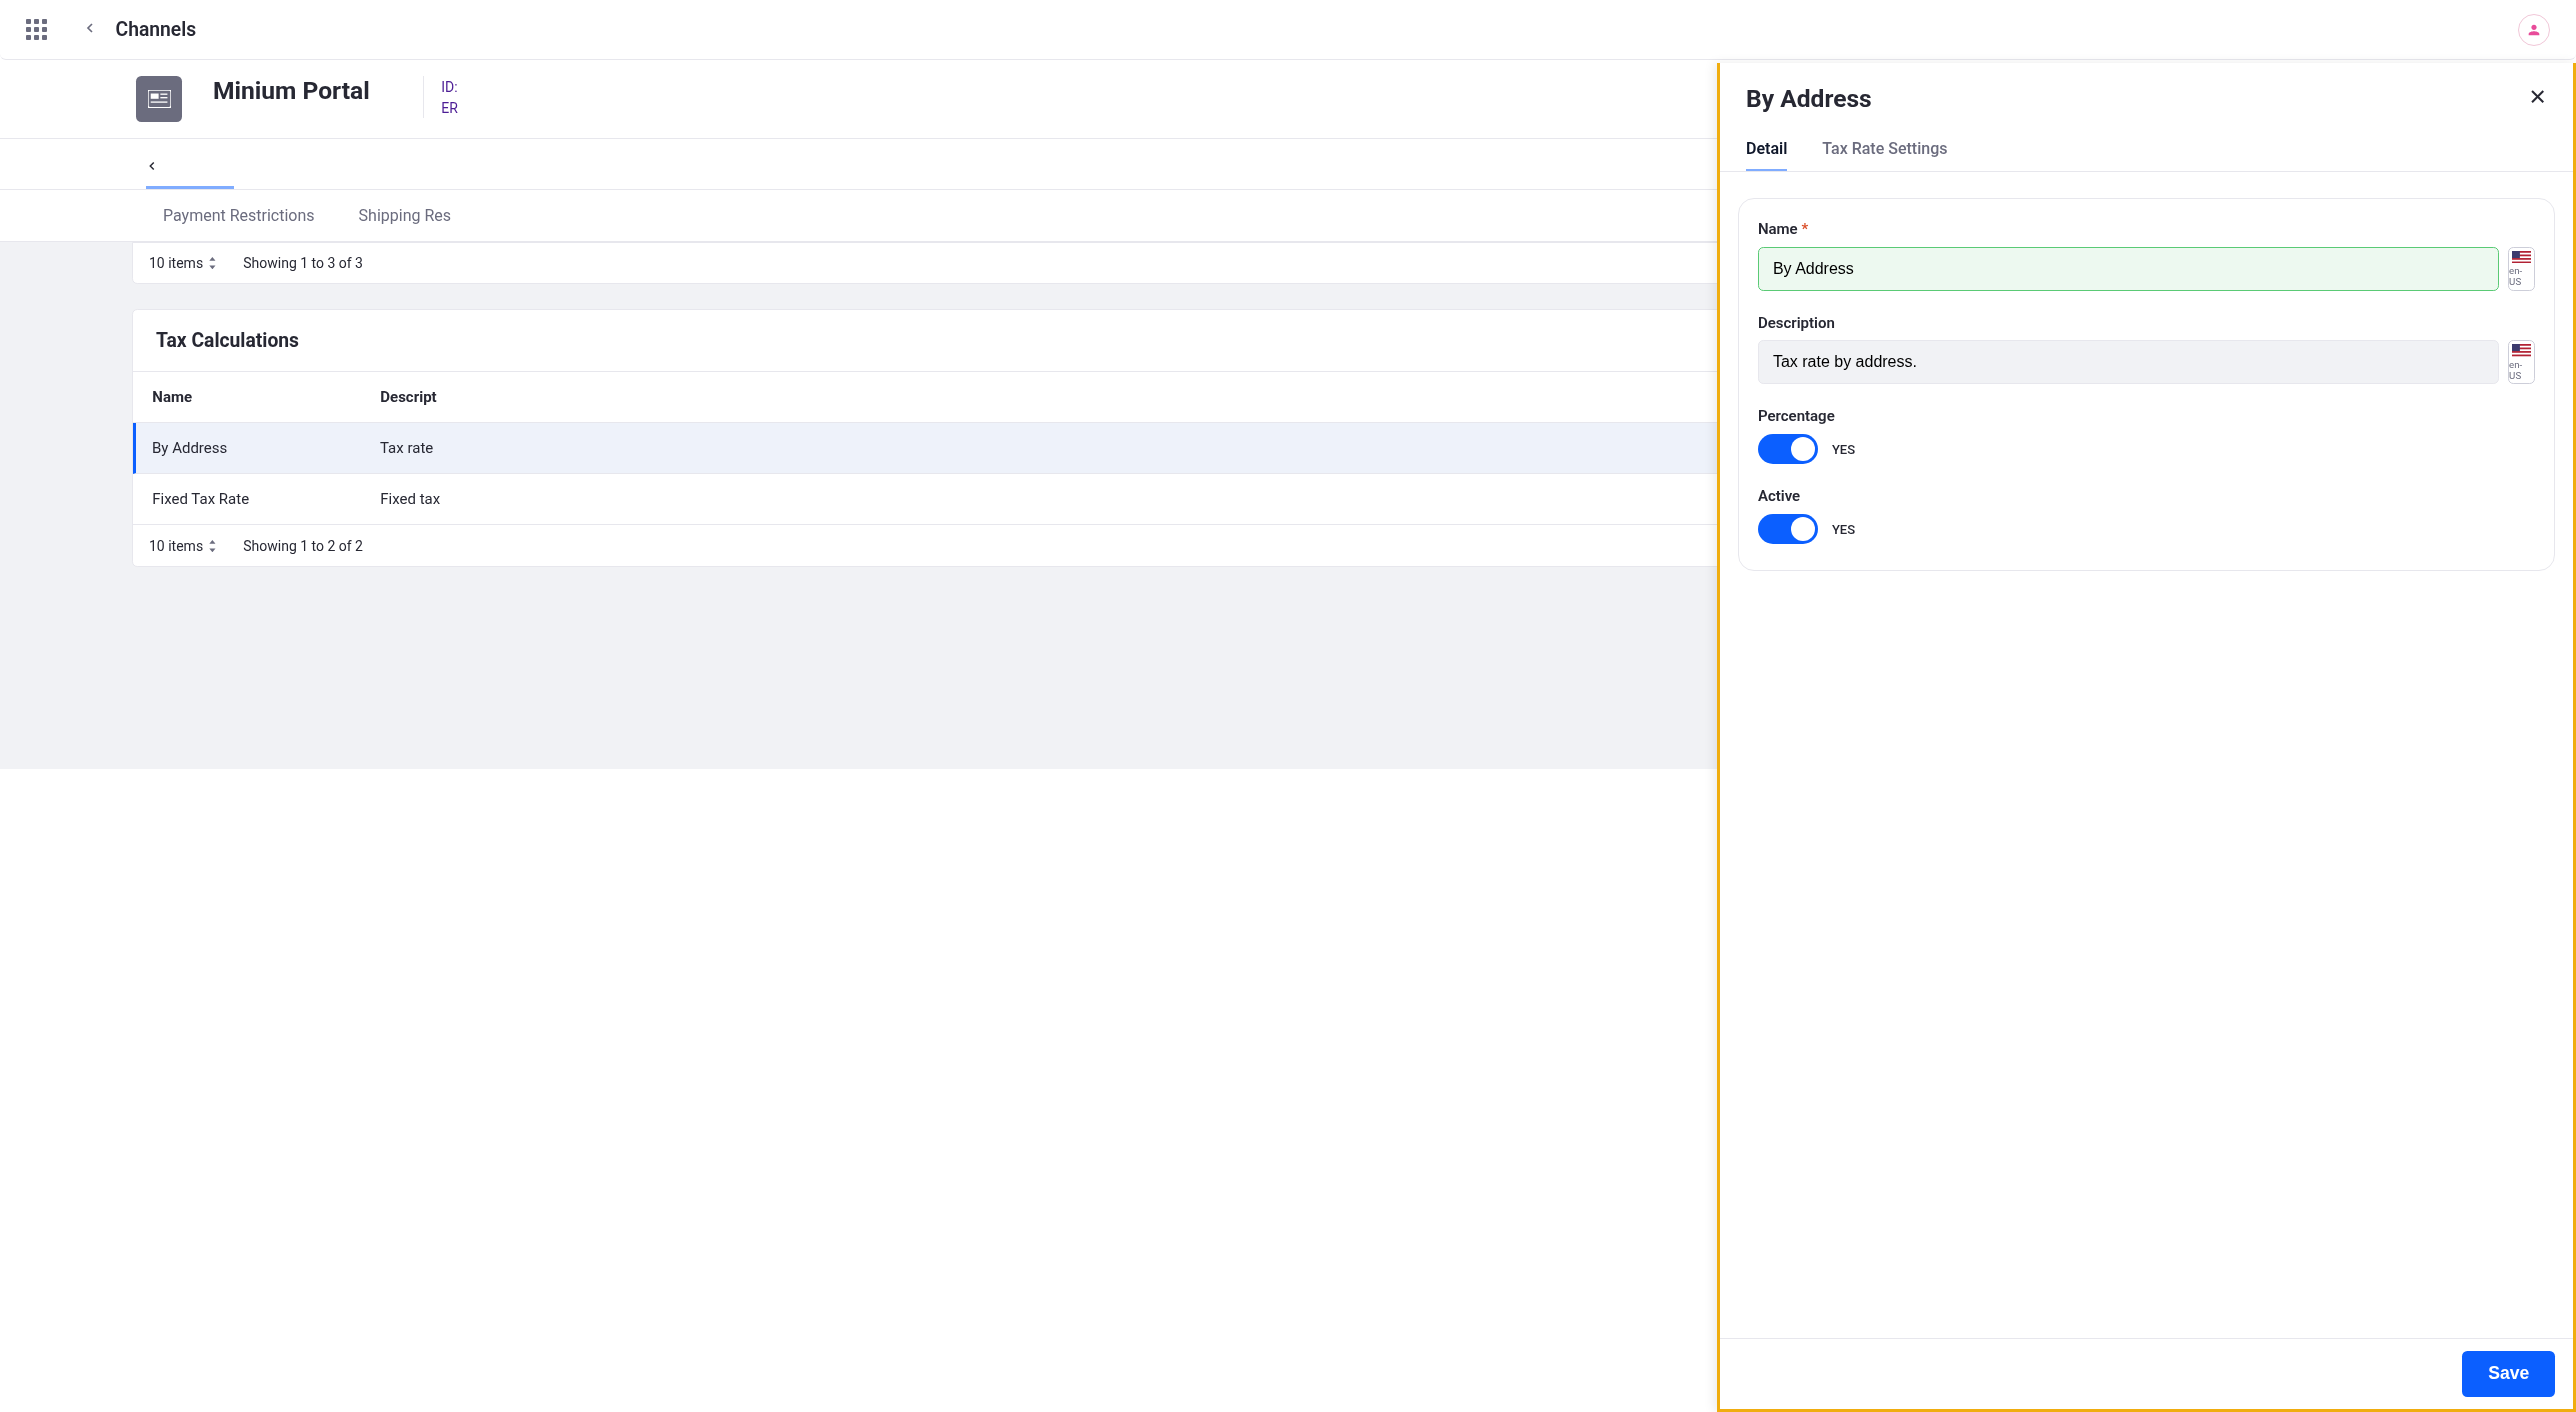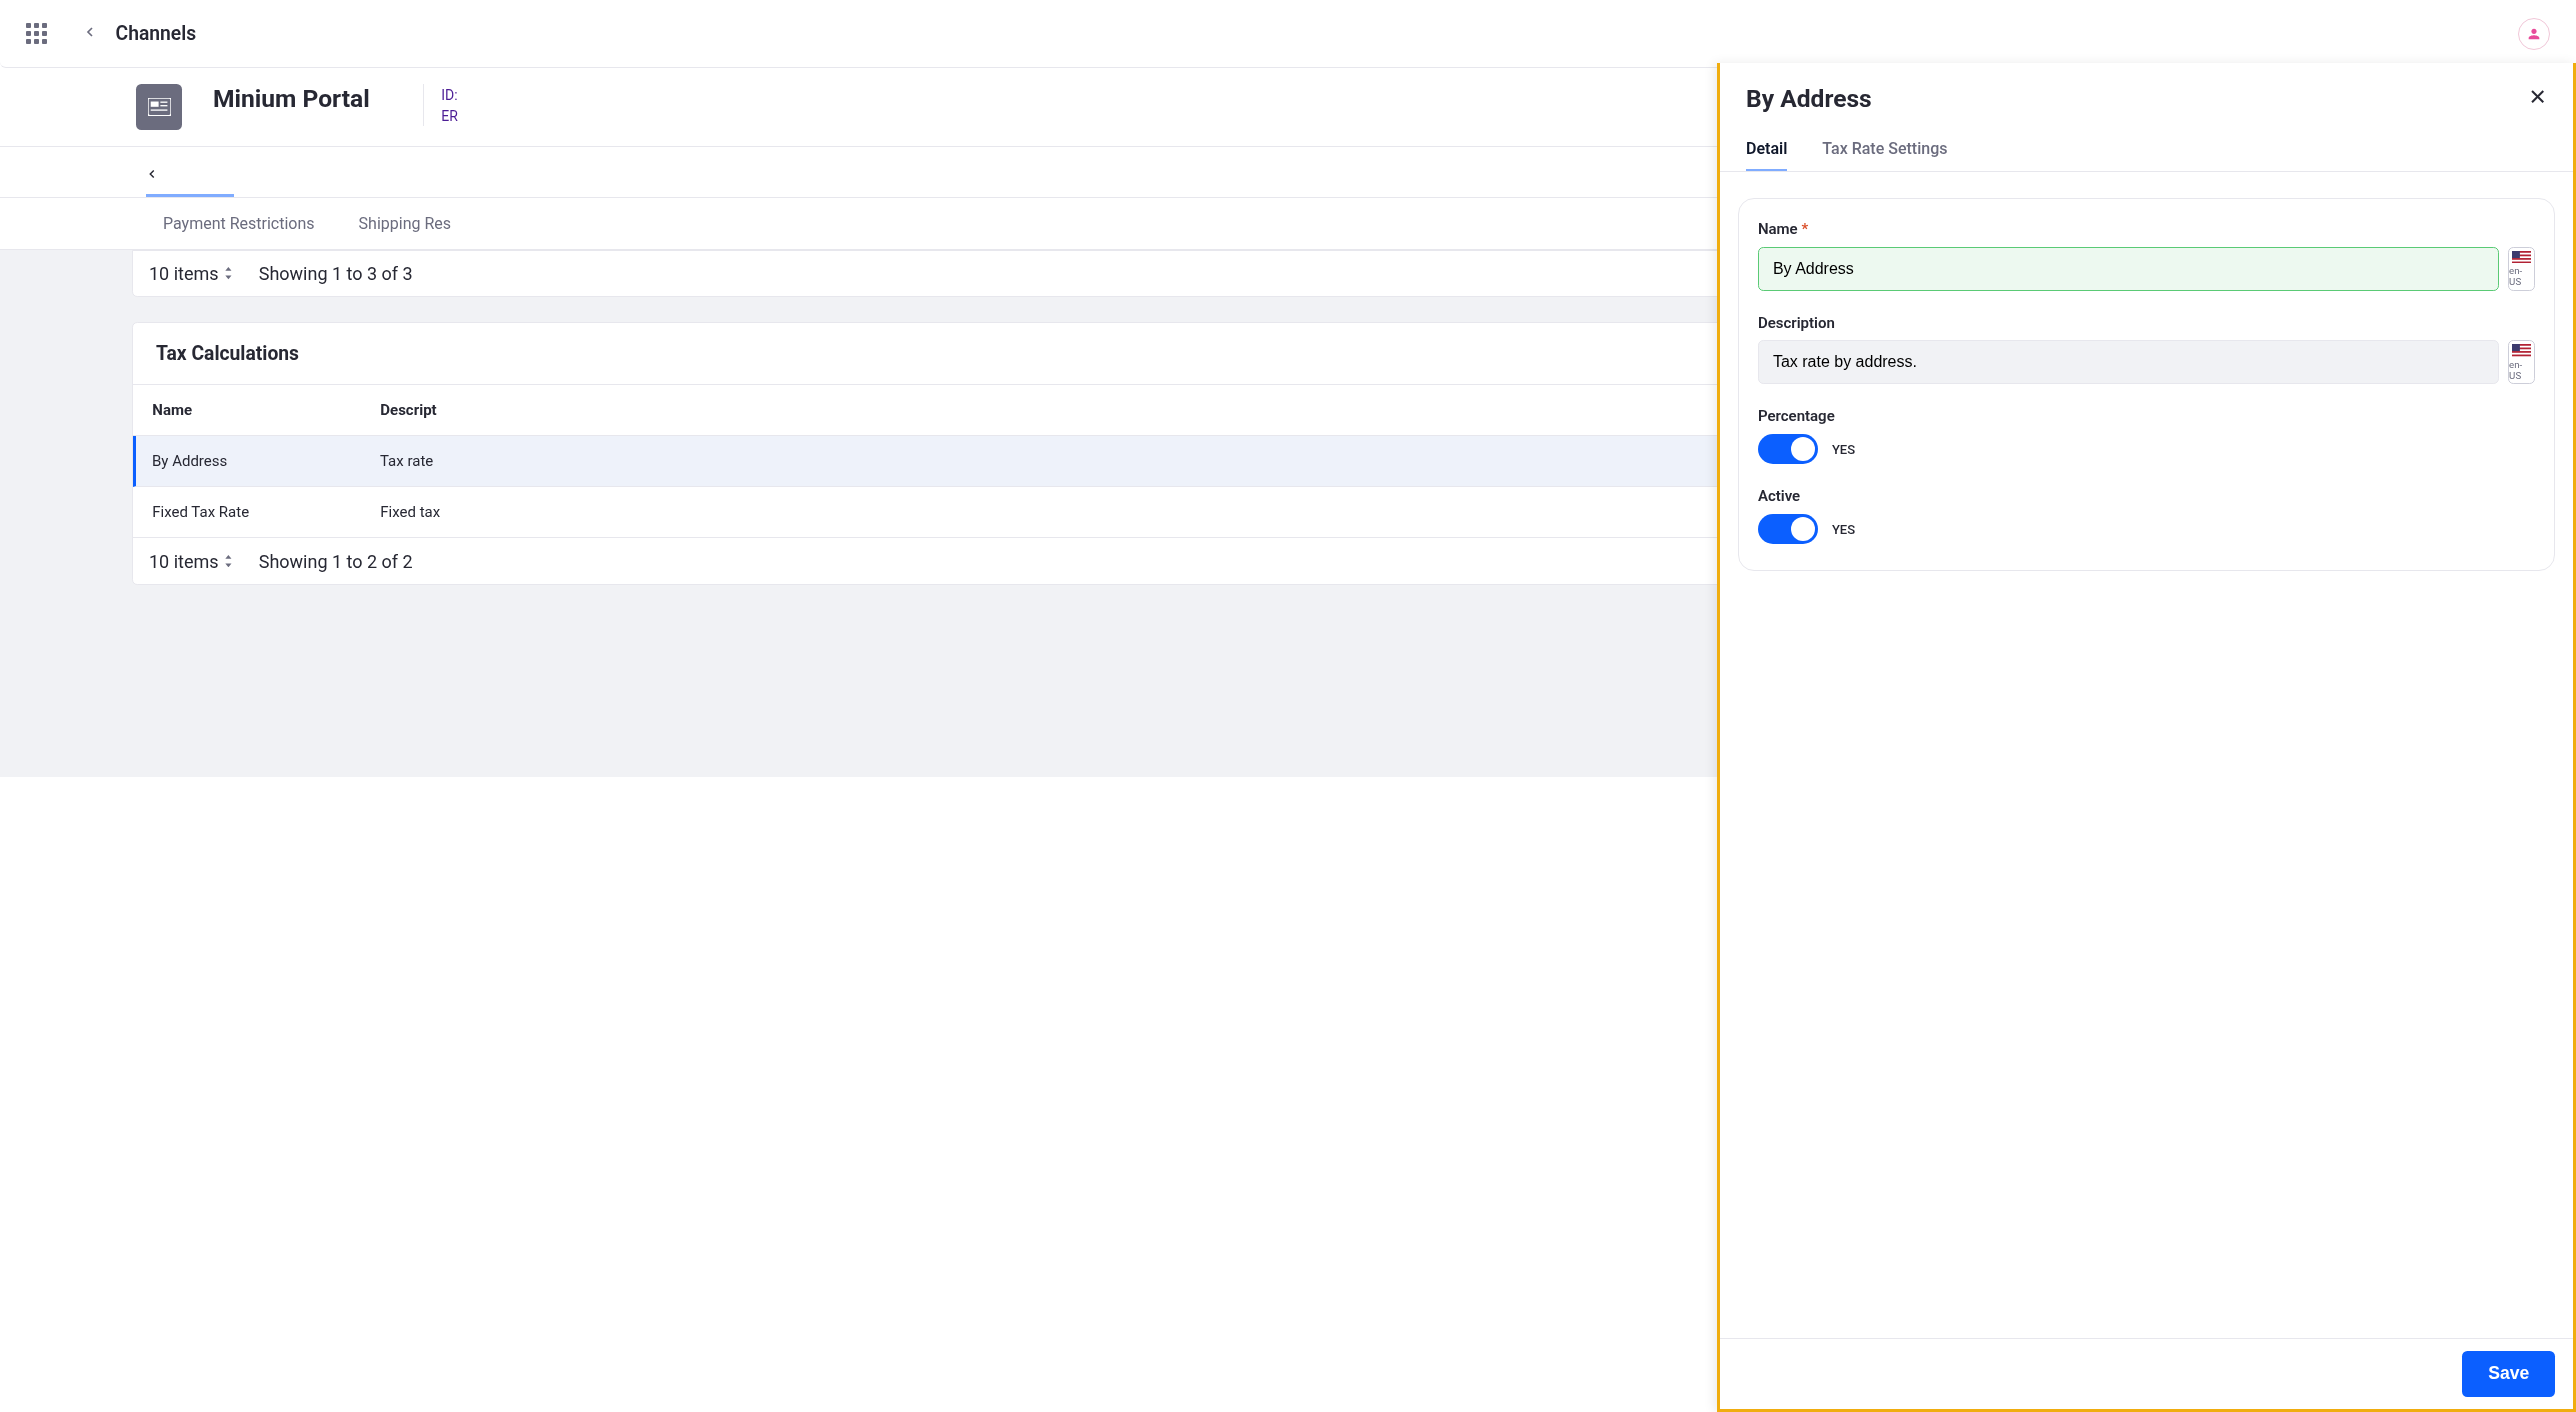--- a/index.html
+++ b/index.html
@@ -1,19 +1,19 @@
 <!DOCTYPE html>
 <html style="font-size:14px"><head>
 <meta charset="utf-8">
 <style>
 * { box-sizing: border-box; margin: 0; padding: 0; }
 body { font-family: -apple-system, BlinkMacSystemFont, "Segoe UI", Roboto, "Helvetica Neue", Arial, sans-serif; font-size: 14px; color: #272833; background: #fff; }
 
 
-.topbar { display: flex; align-items: center; height: 68px; padding: 17px 26px; border-bottom: 0.9px solid #e7e7ed; border-radius: 6px; }
+.topbar { display: flex; align-items: center; height: 60px; padding: 17px 26px; border-bottom: 0.9px solid #e7e7ed; border-radius: 6px; }
 .apps-icon { width: 21px; height: 21px; display: grid; grid-template-columns: repeat(3, 1fr); grid-template-rows: repeat(3, 1fr); gap: 2.6px; cursor: pointer; }
 .apps-icon span { background: #6b6c7e; border-radius: 0.9px; }
 .back-arrow { margin-left: 35px; cursor: pointer; }
 .back-arrow svg { width: 16px; height: 16px; }
 .page-title { margin-left: 17.6px; font-size: 19.3px; font-weight: 600; }
 .avatar { margin-left: auto; width: 32px; height: 32px; border-radius: 50%; border: 0.9px solid #f1c7d8; display: flex; align-items: center; justify-content: center; cursor: pointer; }
 .avatar svg { width: 16px; height: 16px; fill: #e84c9a; }
 
 
 .header-section { display: flex; align-items: flex-start; padding: 16px 136px; border-bottom: 0.9px solid #e7e7ed; }
@@ -35,21 +35,21 @@
 
 
 .main-area { background: #f1f2f5; padding: 0 132px 35px; min-height: 527px; }
 
 
 .card { background: #fff; border: 0.9px solid #e7e7ed; border-radius: 5.3px; margin-top: 0; }
 .card:first-child { border-top-left-radius: 0; border-top-right-radius: 0; }
 .card + .card { margin-top: 24.6px; }
 .card-title { font-size: 19.3px; font-weight: 700; padding: 19.3px 23px; }
 
-.pagination-row { display: flex; align-items: center; gap: 26px; padding: 12.3px 16px; font-size: 18px; color: #272833; }
+.pagination-row { display: flex; align-items: center; gap: 26px; padding: 12.3px 16px; font-size: 14px; color: #272833; }
 .items-dropdown { display: flex; align-items: center; gap: 5.3px; cursor: pointer; }
 .items-dropdown svg { width: 8.8px; height: 12.3px; }
 
 .table { width: 100%; }
 .table-header { display: flex; font-weight: 700; font-size: 15px; padding: 16px 19.3px; border-bottom: 0.9px solid #e7e7ed; border-top: 0.9px solid #e7e7ed; }
 .table-row { display: flex; padding: 16px 19.3px; border-bottom: 0.9px solid #e7e7ed; font-size: 15px; cursor: pointer; }
 .table-row.selected { background: #eef2fa; border-left: 3.5px solid #0b5fff; padding-left: 16px; }
 .col-name { width: 228px; }
 .col-desc { flex: 1; }
 

